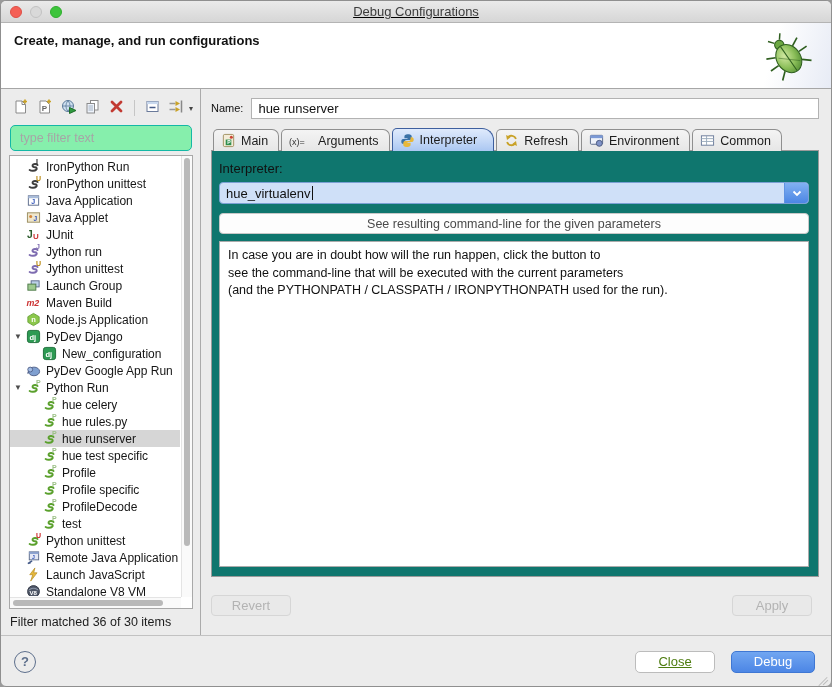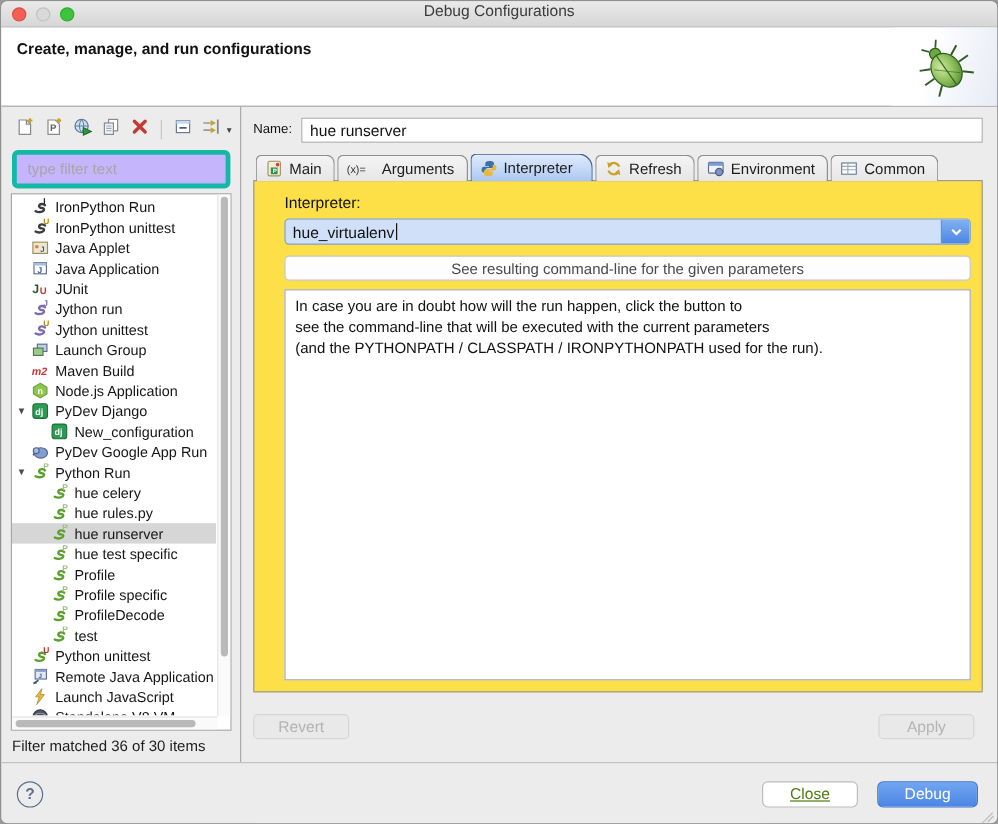--- a/index.html
+++ b/index.html
@@ -8,21 +8,21 @@
   .window {
     position: relative; width: 832px; height: 687px;
     background: #ececec; border-radius: 6px; overflow: hidden;
     border: 1px solid #8f8f8f;
   }
   
   .titlebar {
     position: relative; height: 22px;
     background: linear-gradient(#eaeaea, #d6d6d6);
     border-bottom: 1px solid #b4b4b4;
-    display: flex; align-items: flex-start; justify-content: center;
+    display: flex; align-items: center; justify-content: center; text-decoration: underline;
   }
   .titlebar .title { font-size: 13px; color: #3c3c3c; }
   .traffic { position: absolute; left: 9px; top: 5px; display: flex; gap: 8px; }
   .light { width: 12px; height: 12px; border-radius: 50%; }
   .light.red   { background:#f45f55; border:1px solid #dd4f46; }
   .light.gray  { background:#d9d9d9; border:1px solid #c2c2c2; }
   .light.green { background:#3ec43c; border:1px solid #2fae2e; }
   
   .header {
     position: relative; height: 66px; background: #ffffff;
@@ -41,21 +41,21 @@
   .left {
     width: 200px; border-right: 1px solid #ababab;
     padding: 7px 7px 0 8px; display: flex; flex-direction: column;
   }
   .toolbar { height: 24px; display: flex; align-items: center; gap: 5px; padding-left: 2px; }
   .toolbar .tb-btn { width: 19px; height: 19px; display: flex; align-items: center; justify-content: center; }
   .toolbar .sep { width: 1px; height: 16px; background: #c6c6c6; margin: 0 3px; }
   .toolbar .caret { font-size: 8px; color: #444; margin-left: -2px; }
   .filter-input {
     margin: 5px 1px 4px 1px; height: 21px; width: calc(100% - 2px);
-    border: 4px solid #14b8a6; border-radius: 5px; background: #c4b5fd;
+    border: 1px solid #14b8a6; border-radius: 5px; background: #86efac;
     font-family: "Liberation Sans", sans-serif; font-size: 12.5px; padding: 12px 9px; color: #333; outline: none;
   }
   .filter-input::placeholder { color: #a6a6a6; }
   .tree-box {
     flex: 1; position: relative; background: #fff;
     border: 1px solid #a8a8a8; overflow: hidden;
   }
   .tree-scroll { position: absolute; inset: 2px 12px 12px 0; overflow: hidden; }
   .tree-row { height: 17px; display: flex; align-items: center; font-size: 12px; color: #161616; white-space: nowrap; }
   .tree-row.selected { background: #d6d6d6; }
@@ -88,21 +88,21 @@
     border-radius: 5px 7px 0 0; background: linear-gradient(#f4f4f4, #e6e6e6);
     padding: 0 10px 0 7px; margin-right: 2px; font-size: 12.5px; color: #1c1c1c; cursor: default;
   }
   .tab.selected {
     background: linear-gradient(#dfeafc 0%, #c4d8f7 55%, #aac7f2 100%);
     border-color: #3e5f9e; border-radius: 5px 12px 0 0; padding-right: 16px; height: 23px;
   }
   .tab .glyph { display: inline-flex; align-items: center; }
   .tab-content {
     flex: 1; border: 1px solid #9a9a9a; margin-top: -1px; z-index: 1; position: relative;
-    background: #fde047; padding: 8px 9px 9px 25px; display: flex; flex-direction: column;
+    background: #0f766e; padding: 8px 9px 9px 7px; display: flex; flex-direction: column;
   }
   .interp-label { font-size: 13px; color: #111; padding-top: 2px; }
   .combo {
     margin-top: 6px; height: 22px; display: flex; align-items: stretch;
     border: 1px solid #7aa0d4; border-radius: 4px; background: #cfe0f8; overflow: hidden;
   }
   .combo .combo-value { flex: 1; display: flex; align-items: center; font-size: 13px; color: #111; padding-left: 6px; }
   .combo .text-caret { display:inline-block; width:1px; height:14px; background:#111; margin-left:1px; }
   .combo .combo-btn {
     width: 24px; display: flex; align-items: center; justify-content: center;
@@ -262,37 +262,37 @@
                   <path d="M12.3 6.4C11 4.8 7.8 5 7.1 6.6c-.6 1.5 1 2.3 2.4 2.3 2 0 2.5 1.4 1.3 2.5-1.4 1.3-5 1.5-6.9.3" fill="none" stroke="#3d3d3d" stroke-width="2.1" stroke-linecap="round"></path>
                   <text x="10.6" y="5.4" font-size="7.5" font-weight="bold" fill="#b8860b">U</text>
                 </svg>
               </span>
               <span>IronPython unittest</span>
             </div>
             <div class="tree-row lvl1">
               <span class="arrow-slot"></span>
               <span class="t-icon">
                 <svg width="15" height="15" viewBox="0 0 16 16">
+                  <rect x="2.5" y="3" width="11" height="10" fill="#fff" stroke="#5a6a8a"></rect>
+                  <rect x="2.5" y="3" width="11" height="2.6" fill="#a9bcd9"></rect>
+                  <text x="5.6" y="12" font-size="7.5" font-weight="bold" fill="#3355bb">J</text>
+                </svg>
+              </span>
+              <span>Java Application</span>
+            </div>
+            <div class="tree-row lvl1">
+              <span class="arrow-slot"></span>
+              <span class="t-icon">
+                <svg width="15" height="15" viewBox="0 0 16 16">
                   <rect x="1.5" y="3" width="13" height="10" fill="#efe6cc" stroke="#998c5e"></rect>
                   <circle cx="5" cy="7" r="1.6" fill="#d4843c"></circle>
                   <text x="8" y="11.5" font-size="7" font-weight="bold" fill="#3355bb">J</text>
                 </svg>
               </span>
               <span>Java Applet</span>
-            </div>
-            <div class="tree-row lvl1">
-              <span class="arrow-slot"></span>
-              <span class="t-icon">
-                <svg width="15" height="15" viewBox="0 0 16 16">
-                  <rect x="2.5" y="3" width="11" height="10" fill="#fff" stroke="#5a6a8a"></rect>
-                  <rect x="2.5" y="3" width="11" height="2.6" fill="#a9bcd9"></rect>
-                  <text x="5.6" y="12" font-size="7.5" font-weight="bold" fill="#3355bb">J</text>
-                </svg>
-              </span>
-              <span>Java Application</span>
             </div>
             <div class="tree-row lvl1">
               <span class="arrow-slot"></span>
               <span class="t-icon">
                 <svg width="15" height="15" viewBox="0 0 16 16">
                   <text x="1" y="12" font-size="11" font-weight="bold" fill="#2b5b2b">J</text>
                   <text x="7.5" y="13" font-size="8.5" font-weight="bold" fill="#cc3333">U</text>
                 </svg>
               </span>
               <span>JUnit</span>

